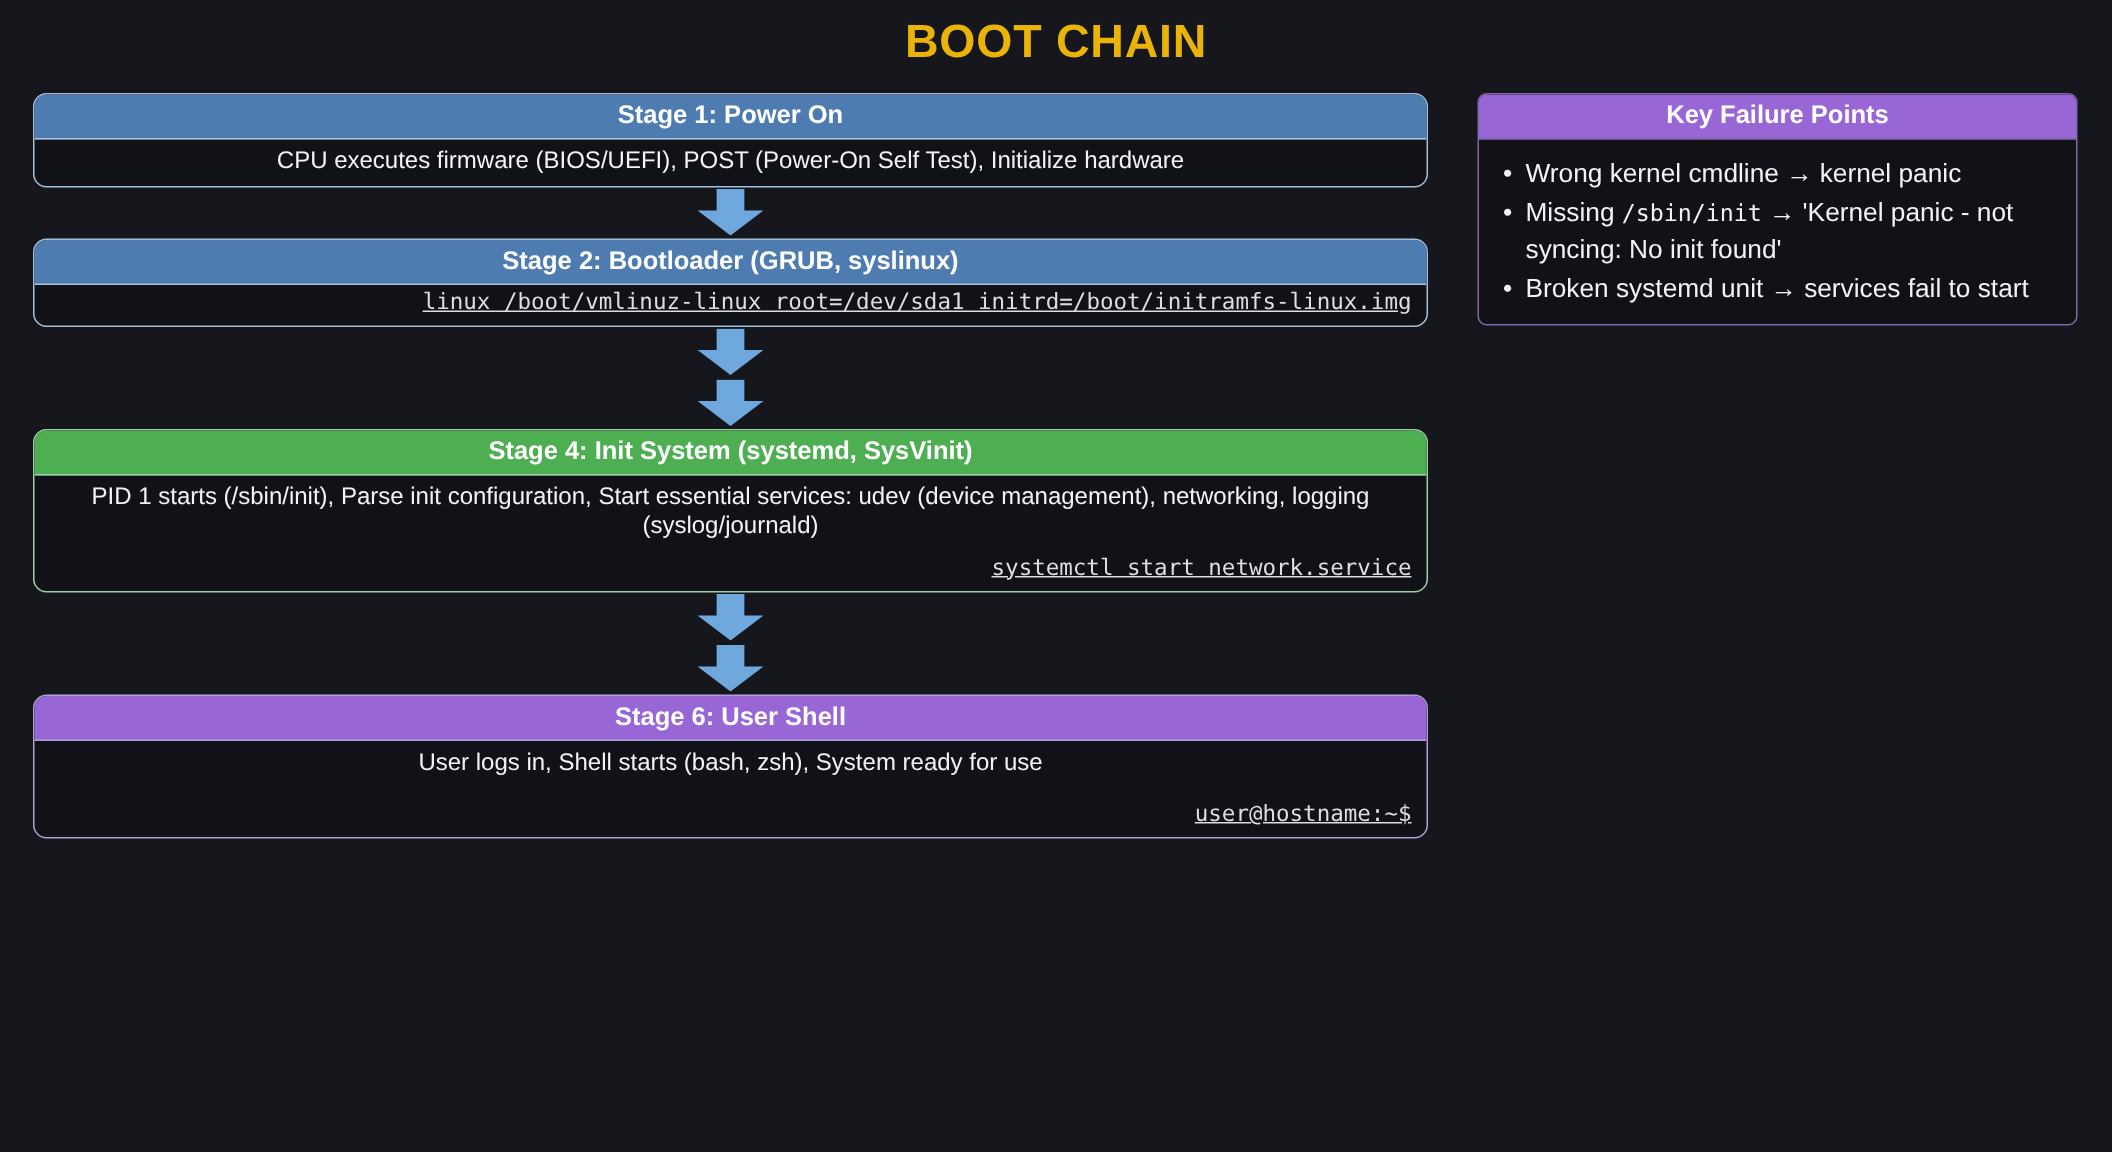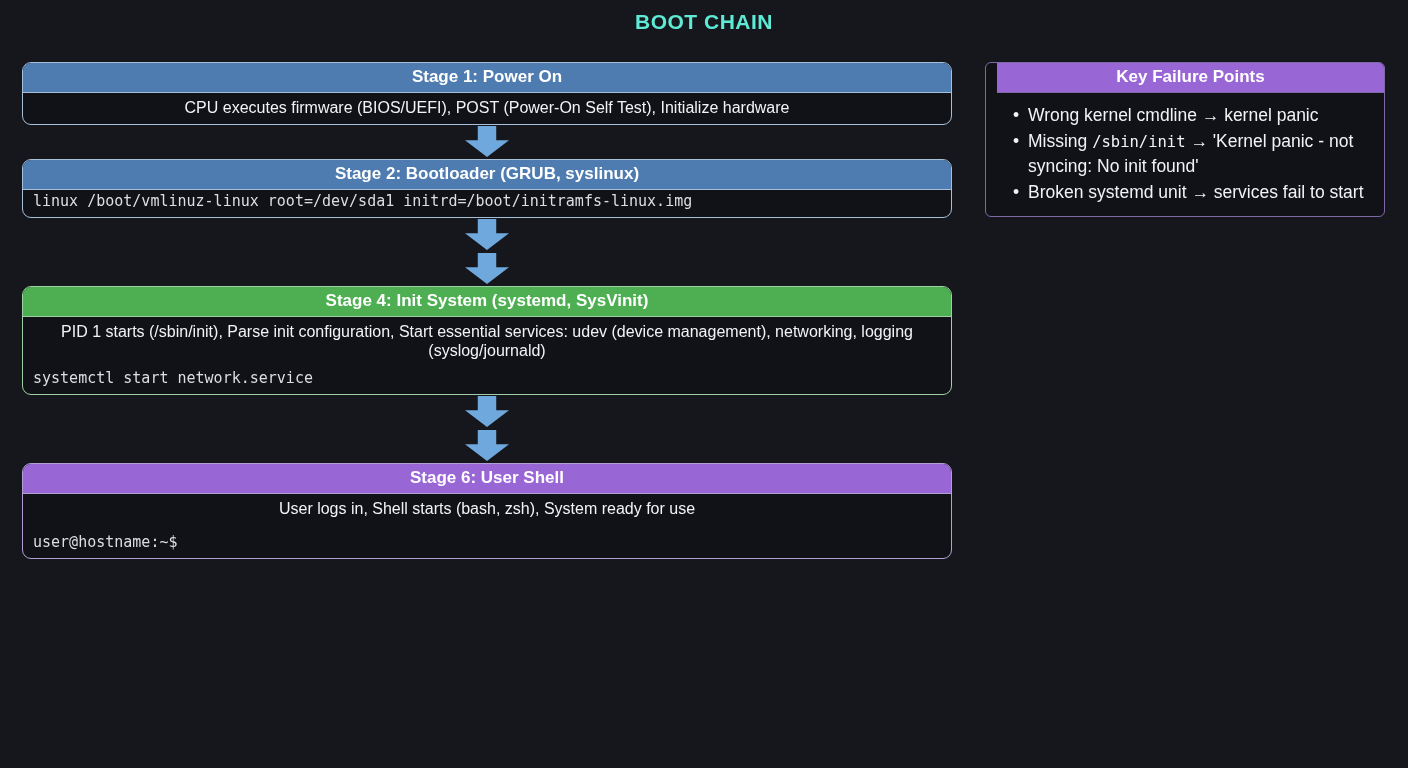--- a/index.html
+++ b/index.html
@@ -11,24 +11,24 @@
     font-family: "Liberation Sans", sans-serif;
     color: #f2f3f5;
     overflow: hidden;
   }
   .page-title {
     position: absolute;
     top: 10px;
     left: 0;
     width: 100%;
     text-align: center;
-    font-size: 21px;
+    font-size: 31px;
     font-weight: bold;
     letter-spacing: 0.5px;
-    color: #5eead4;
+    color: #eab308;
   }
   .main-col {
     position: absolute;
     left: 22px;
     top: 62px;
     width: 930px;
     display: flex;
     flex-direction: column;
     align-items: center;
   }
@@ -48,26 +48,27 @@
     padding: 4px 8px 5px 8px;
     border-bottom: 1.5px solid;
   }
   .stage-body {
     text-align: center;
     font-size: 16px;
     line-height: 1.22;
     padding: 5px 12px 6px 12px;
   }
   .stage-code {
-    text-align: left;
+    text-align: right;
     font-family: "DejaVu Sans Mono", monospace;
     font-size: 15px;
     color: #dcdee3;
     padding: 2px 10px 7px 10px;
     white-space: pre;
+    text-decoration: underline;
   }
   .stage-code.spaced { padding-top: 9px; }
   
   .theme-blue   { border-color: var(--blue_border); }
   .theme-blue   .stage-hdr { background: var(--blue);   border-bottom-color: var(--blue_border); }
   .theme-green  { border-color: var(--green_border); }
   .theme-green  .stage-hdr { background: var(--green);  border-bottom-color: var(--green_border); }
   .theme-purple { border-color: var(--purple_border); }
   .theme-purple .stage-hdr { background: var(--purple); border-bottom-color: var(--purple_border); }
   
@@ -87,21 +88,20 @@
   .failure-panel {
     position: absolute;
     left: 985px;
     top: 62px;
     width: 400px;
     box-sizing: border-box;
     border: 1.5px solid var(--panel_border);
     border-radius: 6px;
     background: #101217;
     overflow: hidden;
-    padding-left: 11px;
   }
   .failure-panel .panel-hdr {
     background: var(--purple);
     text-align: center;
     font-size: 17px;
     font-weight: bold;
     color: #ffffff;
     padding: 4px 8px 5px 8px;
     border-bottom: 1.5px solid var(--panel_border);
   }

